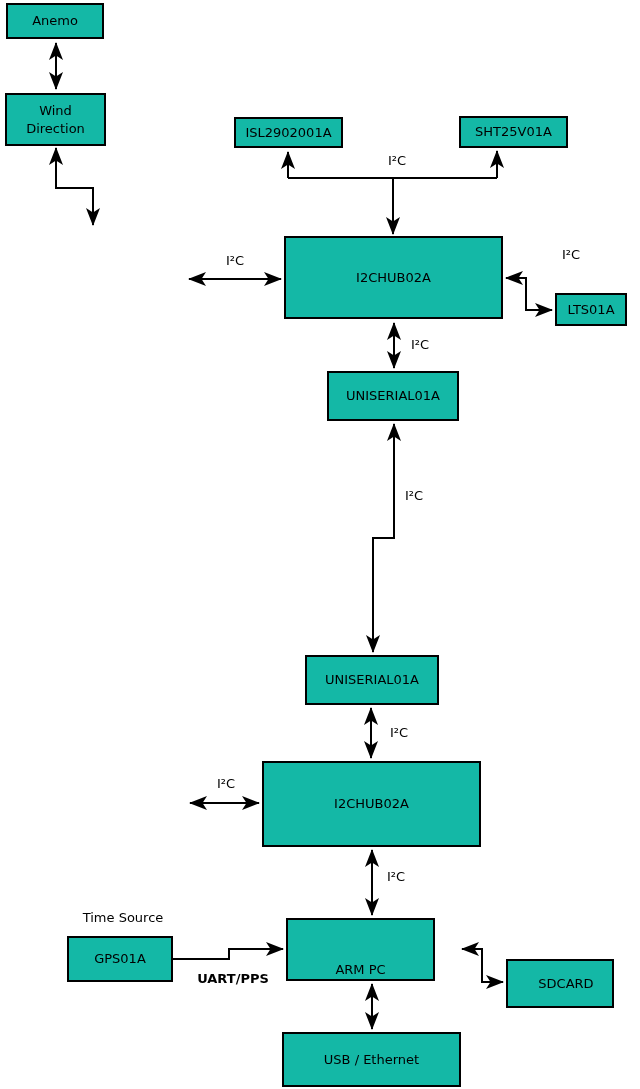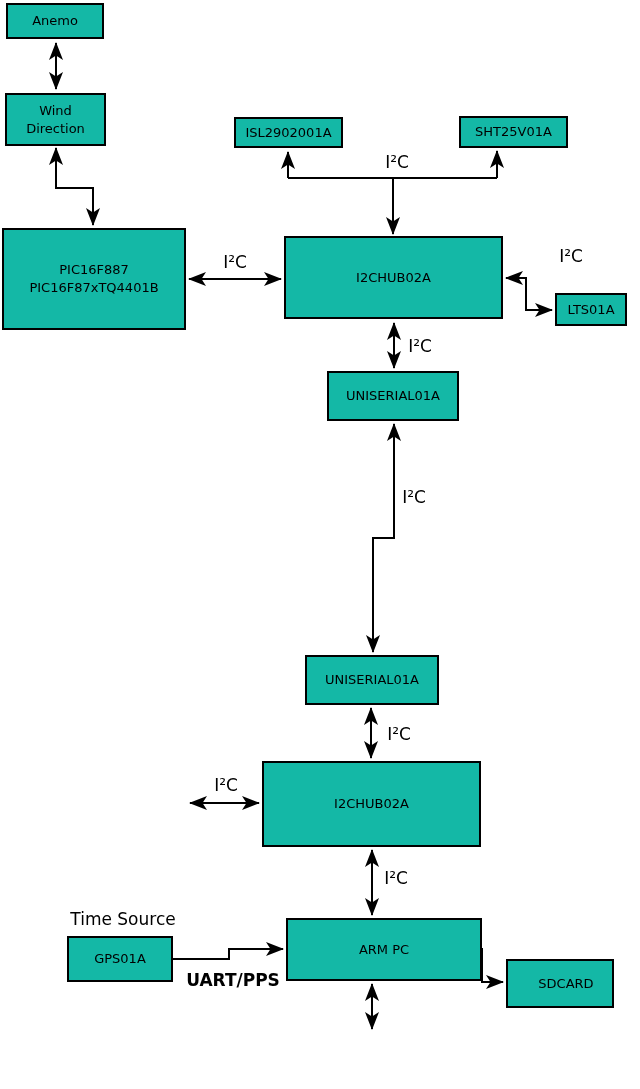--- a/index.html
+++ b/index.html
@@ -13,21 +13,21 @@
   svg.wires{position:absolute;left:0;top:0;width:640px;height:1089px;}
   .node{
     position:absolute;box-sizing:border-box;
     background:#14b8a6;border:2px solid #000000;
     display:flex;flex-direction:column;align-items:center;justify-content:center;
     font-size:13px;line-height:1.35;text-align:center;
     white-space:nowrap;
   }
   .edge-label{
     position:absolute;transform:translateX(-50%);
-    font-size:17px;line-height:1;white-space:nowrap;
+    font-size:13px;line-height:1;white-space:nowrap;
   }
 </style>
 </head>
 <body>
 
 <div class="stage">
 
   <svg class="wires" viewBox="0 0 640 1089">
     <defs>
       <marker id="ah" markerUnits="userSpaceOnUse" markerWidth="22" markerHeight="18" refX="17" refY="7" orient="auto-start-reverse">
@@ -56,24 +56,20 @@
 
   <div class="node" style="left:6px;top:3px;width:98px;height:36px;">
     <span>Anemo</span>
   </div>
 
   <div class="node" style="left:5px;top:93px;width:101px;height:53px;">
     <span>Wind</span>
     <span>Direction</span>
   </div>
 
-  <div class="node" style="left:2px;top:228px;width:184px;height:102px;">
-    <span>PIC16F887</span>
-    <span>PIC16F87xTQ4401B</span>
-  </div>
 
   <div class="node" style="left:234px;top:117px;width:109px;height:31px;">
     <span>ISL2902001A</span>
   </div>
 
   <div class="node" style="left:441px;top:116px;width:109px;height:32px;margin-left:18px;">
     <span>SHT25V01A</span>
   </div>
 
   <div class="node" style="left:284px;top:236px;width:219px;height:83px;">
@@ -94,28 +90,31 @@
 
 
   <div class="node" style="left:262px;top:761px;width:219px;height:86px;">
     <span>I2CHUB02A</span>
   </div>
 
   <div class="node" style="left:67px;top:936px;width:106px;height:46px;text-align:right;">
     <span>GPS01A</span>
   </div>
 
-  <div class="node" style="left:286px;top:918px;width:196px;height:63px;">
+  <div class="node" style="left:286px;top:918px;width:149px;height:63px;justify-content:flex-end;">
     <span>ARM PC</span>
   </div>
 
   <div class="node" style="left:506px;top:959px;width:108px;height:49px;padding-left:12px;">
     <span>SDCARD</span>
   </div>
 
+  <div class="node" style="left:282px;top:1032px;width:179px;height:55px;">
+    <span>USB / Ethernet</span>
+  </div>
 
   <div class="edge-label" style="left:397px;top:154px;">I²C</div>
   <div class="edge-label" style="left:235px;top:254px;">I²C</div>
   <div class="edge-label" style="left:571px;top:248px;">I²C</div>
   <div class="edge-label" style="left:420px;top:338px;">I²C</div>
   <div class="edge-label" style="left:414px;top:489px;">I²C</div>
   <div class="edge-label" style="left:399px;top:726px;">I²C</div>
   <div class="edge-label" style="left:226px;top:777px;">I²C</div>
   <div class="edge-label" style="left:396px;top:870px;">I²C</div>
   <div class="edge-label" style="left:233px;top:972px;font-weight:bold;">UART/PPS</div>

